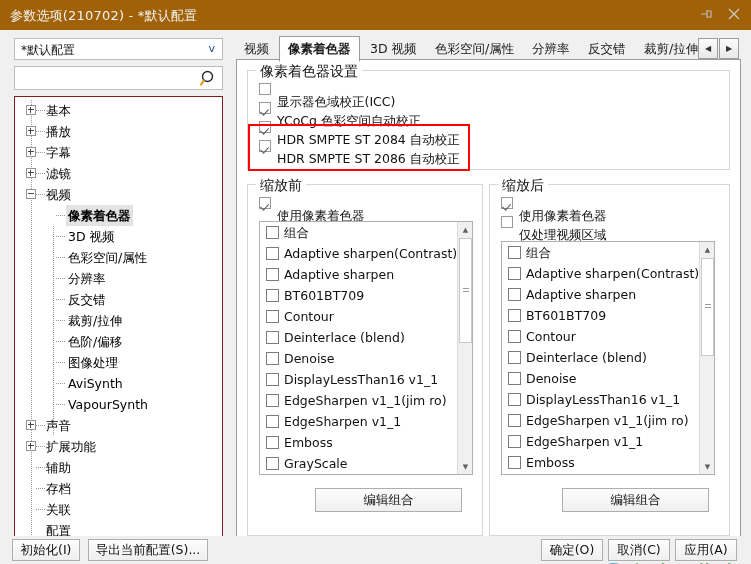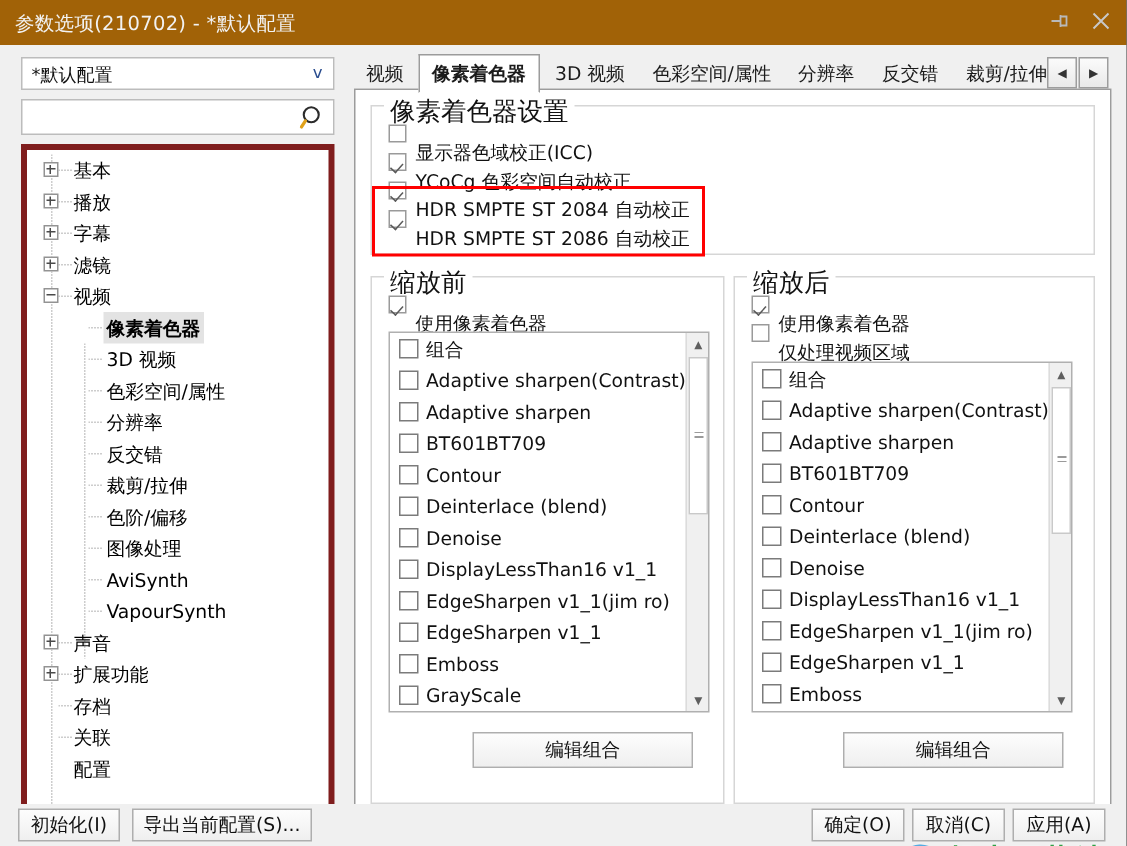--- a/index.html
+++ b/index.html
@@ -45,21 +45,21 @@
     background:#fff;border:1px solid #bcbcbc;box-sizing:border-box;
   }
   .search-input{
     position:absolute;left:4px;top:2px;width:175px;height:18px;border:0;outline:0;
     font-family:inherit;font-size:12px;background:transparent;
   }
   .search-icon{position:absolute;right:4px;top:2px;width:19px;height:19px;}
 
   .tree{
     position:absolute;left:14px;top:66px;width:209px;height:450px;
-    background:#fff;border:4px solid #7f1d1d;box-sizing:border-box;
+    background:#fff;border:1px solid #7f1d1d;box-sizing:border-box;
     overflow:hidden;padding-top:3px;
   }
   .tnode{position:relative;height:21px;line-height:21px;white-space:nowrap;font-size:12.5px;color:#000;}
   .tnode .lbl{position:absolute;top:0;}
   .tnode.lvl0 .lbl{left:31px;}
   .tnode.lvl1 .lbl{left:53px;}
   .tnode.sel .lbl{background:#e3e3e3;padding:0 2px;margin-left:-2px;font-weight:bold;}
   .exp{
     position:absolute;left:11px;top:5px;width:10px;height:10px;
     border:1px solid #939393;background:#fff;box-sizing:border-box;
@@ -100,21 +100,21 @@
 
   .tabpage{
     position:absolute;left:236px;top:29px;width:505px;height:487px;
     background:#fff;border:1px solid #9c9c9c;box-sizing:border-box;
   }
 
   
   .grp{position:absolute;border:1px solid #d6d6d6;box-sizing:border-box;}
   .grp>.cap{
     position:absolute;left:8px;top:-8px;background:#fff;padding:0 4px;
-    font-size:17px;color:#111;white-space:nowrap;
+    font-size:14px;color:#111;white-space:nowrap;
   }
   .chk{position:relative;height:19px;line-height:19px;font-size:12.5px;white-space:nowrap;color:#111;}
   .chk .box{
     position:absolute;left:0;top:3px;width:12px;height:12px;
     border:1px solid #9a9a9a;background:#fff;box-sizing:border-box;
   }
   .chk.on .box::after{
     content:"";position:absolute;left:2px;top:4px;width:4px;height:7px;
     border:solid #5a5a5a;border-width:0 1.5px 1.5px 0;transform:rotate(42deg);
   }
@@ -287,20 +287,24 @@
           </div>
           <div class="tnode lvl0">
             <span class="exp plus"></span>
             <span class="hdash lvl0"></span>
             <span class="lbl">声音</span>
           </div>
           <div class="tnode lvl0">
             <span class="exp plus"></span>
             <span class="hdash lvl0"></span>
             <span class="lbl">扩展功能</span>
+          </div>
+          <div class="tnode lvl0">
+            <span class="hdash lvl0"></span>
+            <span class="lbl">辅助</span>
           </div>
           <div class="tnode lvl0">
             <span class="hdash lvl0"></span>
             <span class="lbl">存档</span>
           </div>
           <div class="tnode lvl0">
             <span class="hdash lvl0"></span>
             <span class="lbl">关联</span>
           </div>
           <div class="tnode lvl0">

